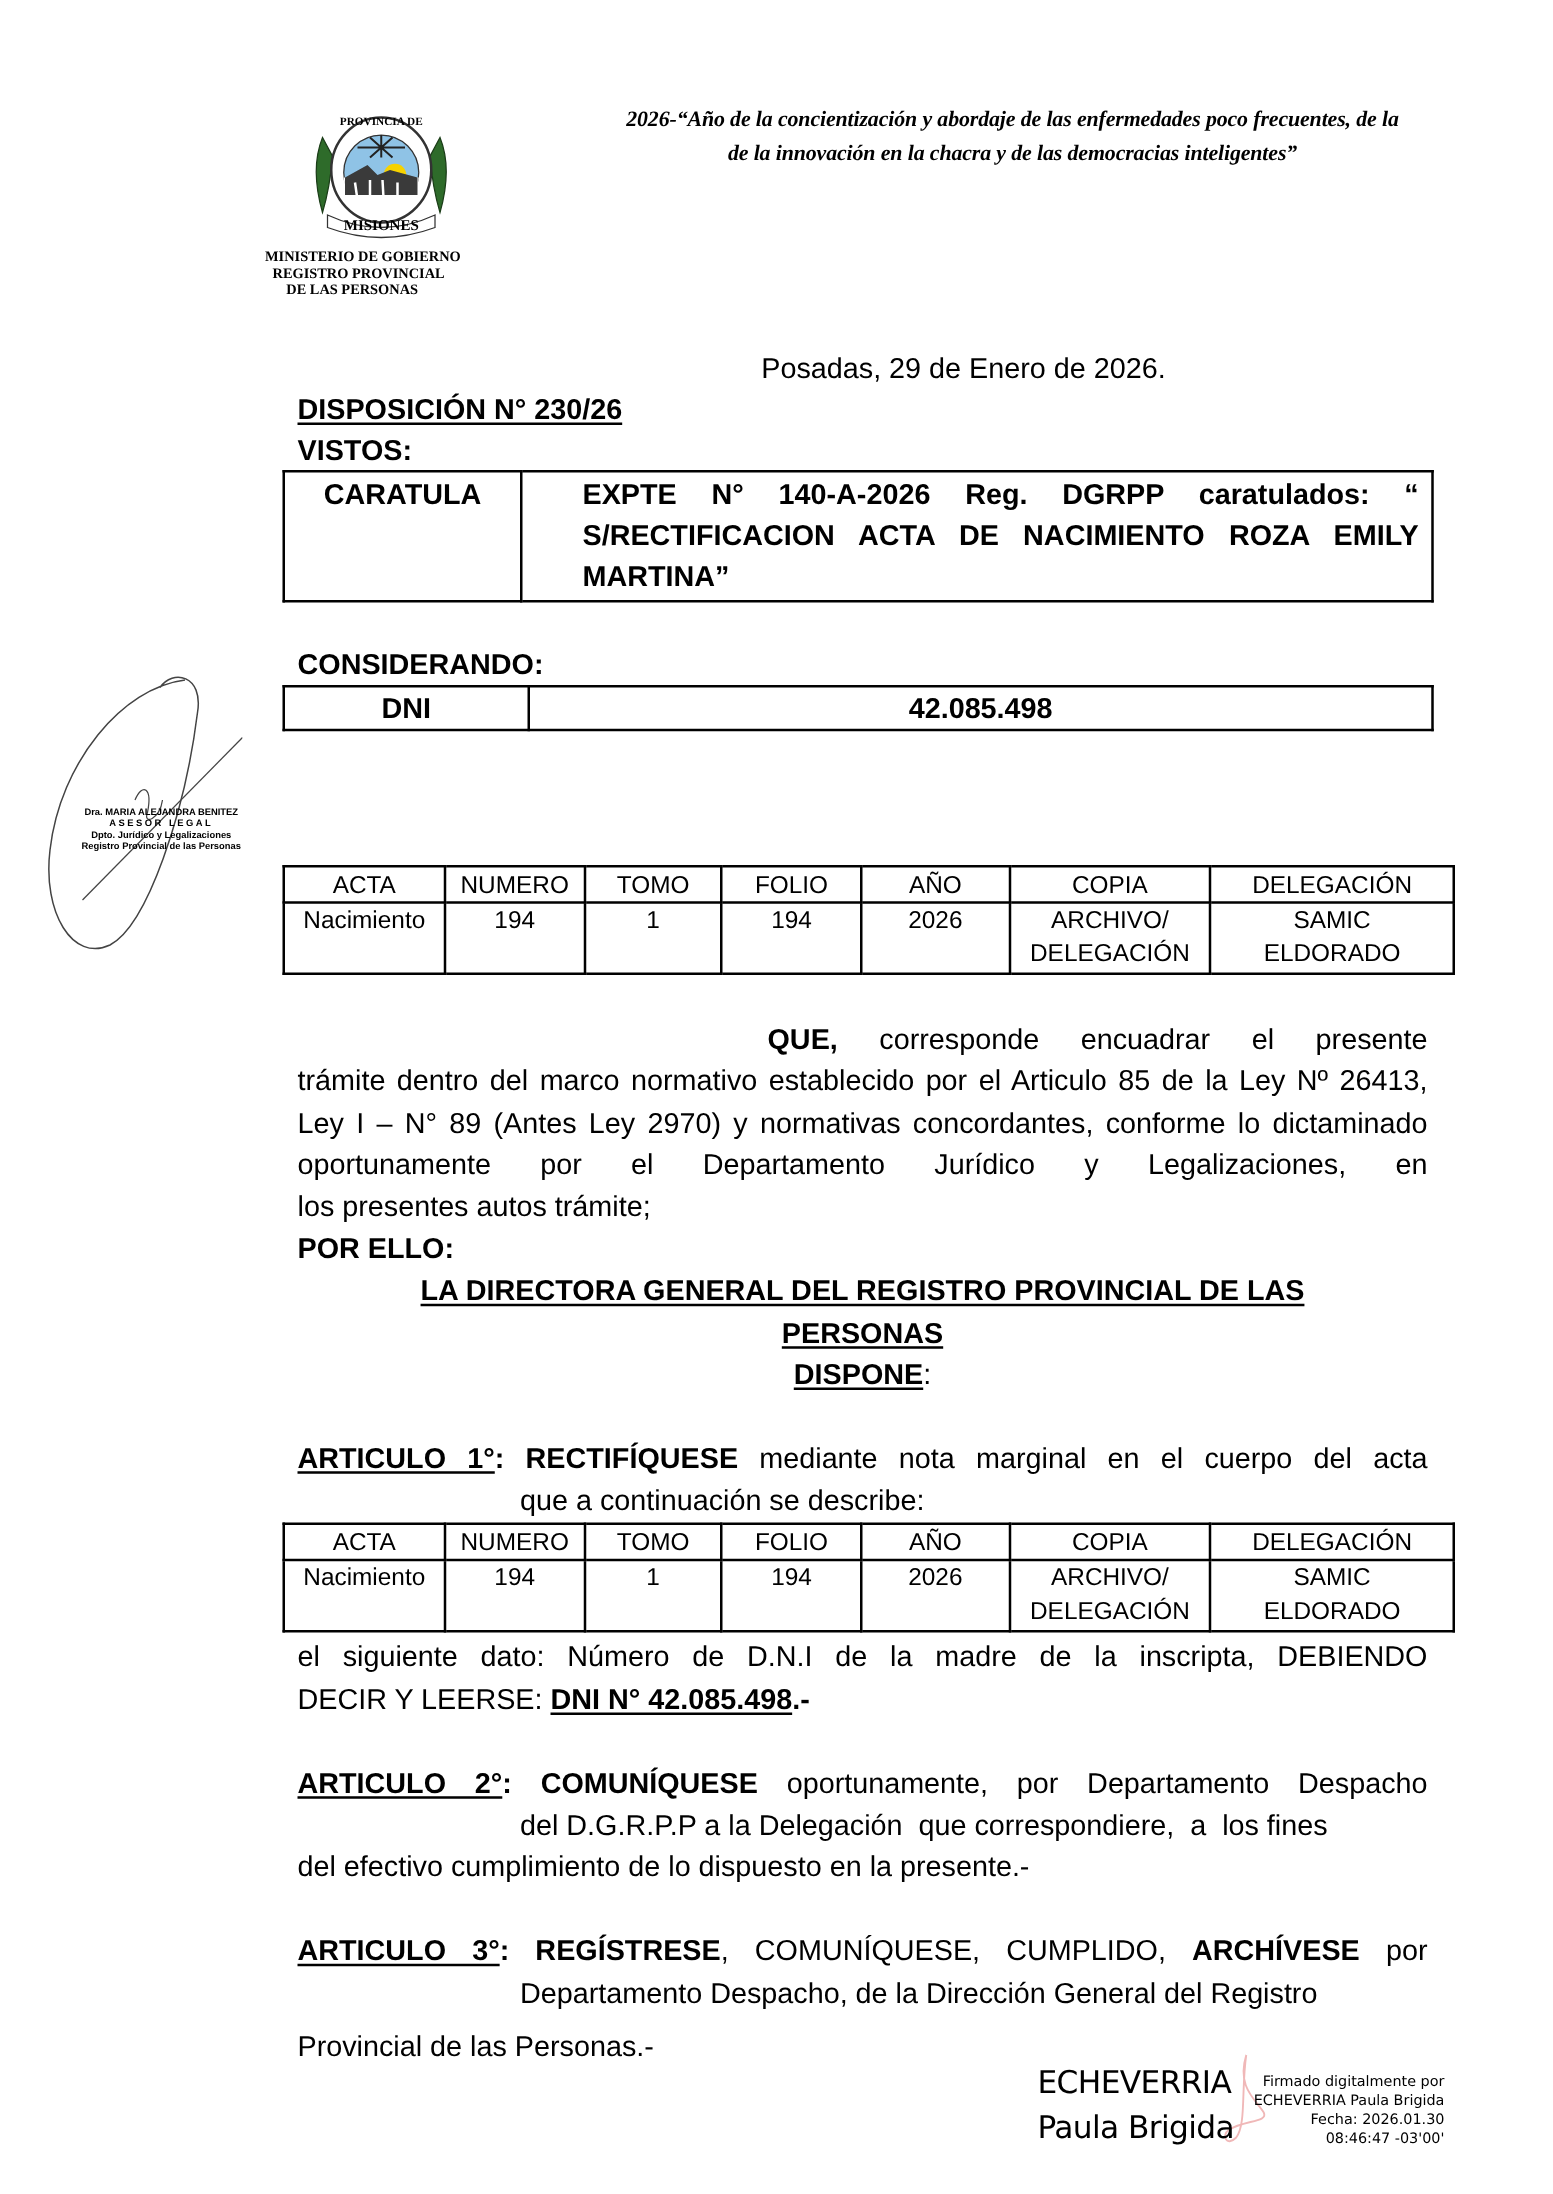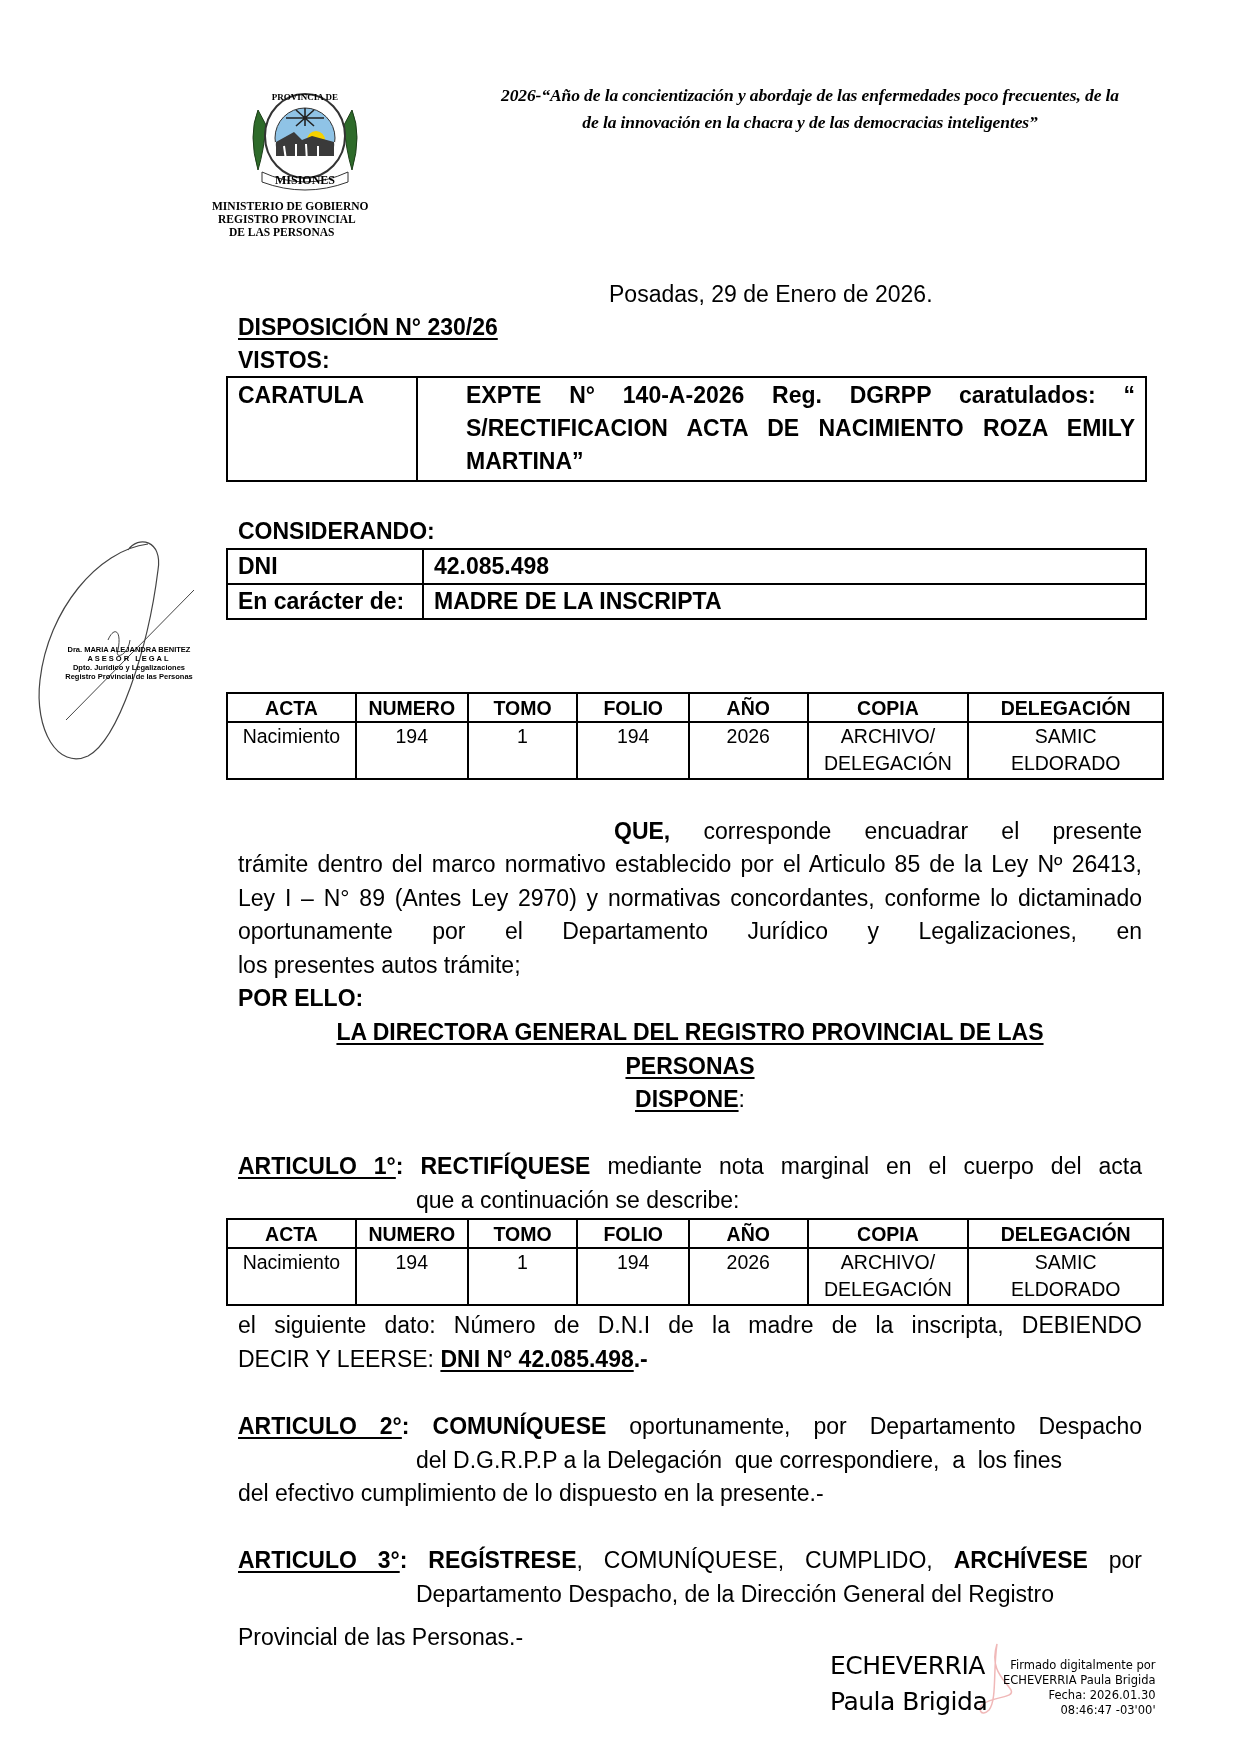--- a/index.html
+++ b/index.html
@@ -9,30 +9,30 @@
   .seal { left:244px; top:80px; width:122px; height:112px; }
   .ministry { left:212px; top:200px; font-family:"Liberation Serif", serif; font-weight:bold; font-size:11.5px; line-height:13px; white-space:pre; }
   .motto { left:420px; top:82px; width:780px; text-align:center; font-family:"Liberation Serif", serif; font-style:italic; font-weight:bold; font-size:17.5px; line-height:27px; letter-spacing:-0.1px; }
   .bold { font-weight:bold; }
   .ul { text-decoration:underline; text-decoration-thickness:2px; text-underline-offset:3px; }
   
   .line { position:absolute; white-space:nowrap; font-size:23px; line-height:33px; }
   .justify { position:absolute; left:238px; width:904px; font-size:23px; line-height:33.5px; text-align:justify; }
   .justify-last { text-align-last:justify; }
   table { border-collapse:collapse; position:absolute; }
-  table td, table th { border:2px solid #000; }
+  table td, table th { border:2px solid #000;text-align:center; }
   .caratula { left:226px; top:376px; width:921px; }
   .caratula td { font-weight:bold; font-size:23px; line-height:33px; vertical-align:top; padding:1px 10px 2px 10px; }
   .caratula td.k { width:168px; }
   .caratula td.v { text-align:justify; text-align-last:left;padding-left:48px; }
   .solic { left:226px; top:548px; width:921px; }
   .solic td { font-weight:bold; font-size:23px; line-height:31px; padding:1px 10px 1px 10px; }
   .solic td.k { width:174px; }
   .acta { left:226px; width:938px; }
-  .acta th { font-size:19.5px; font-weight:bold; line-height:26px; padding:1px 2px 0 2px; text-align:center; }
+  .acta th { font-size:19.5px; font-weight:normal; line-height:26px; padding:1px 2px 0 2px; text-align:center; }
   .acta td { font-size:19.5px; line-height:27px; padding:0 2px 1px 2px; text-align:center; vertical-align:top; }
   .acta col.c1{width:129px}.acta col.c2{width:112px}.acta col.c3{width:110px}.acta col.c4{width:112px}.acta col.c5{width:119px}.acta col.c6{width:161px}.acta col.c7{width:195px}
   .t1 { top:692px; }
   .t2 { top:1218px; }
   .center { position:absolute; left:238px; width:904px; text-align:center; font-size:23px; line-height:33.5px; font-weight:bold; }
   
   .sig-left { left:18px; top:530px; width:176px; height:236px; }
   .stamp { left:64px; top:645px; width:130px; font-size:7.5px; line-height:9px; font-weight:bold; text-align:center; font-family:"Liberation Sans", sans-serif; }
   .digital-name { left:830px; top:1648px; font-family:"DejaVu Sans", sans-serif; font-size:25px; line-height:36px; letter-spacing:-0.5px; }
   .digital-info { left:1003px; top:1658px; font-family:"DejaVu Sans", sans-serif; font-size:11.5px; line-height:15px; white-space:pre;text-align:right; }
@@ -90,24 +90,20 @@
   </table>
 
 <div class="line bold" style="left:238px; top:515px;">CONSIDERANDO:</div>
 
 <table class="solic">
   <tbody>
   <tr>
         <td class="k">DNI</td>
         <td>42.085.498</td>
       </tr>
-  <tr>
-        <td class="k" style="font-weight:bold">En carácter de:</td>
-        <td>MADRE DE LA INSCRIPTA</td>
-      </tr>
 </tbody>
   </table>
 
 <table class="acta t1">
   <colgroup>
       <col class="c1">
       <col class="c2">
       <col class="c3">
       <col class="c4">
       <col class="c5">

